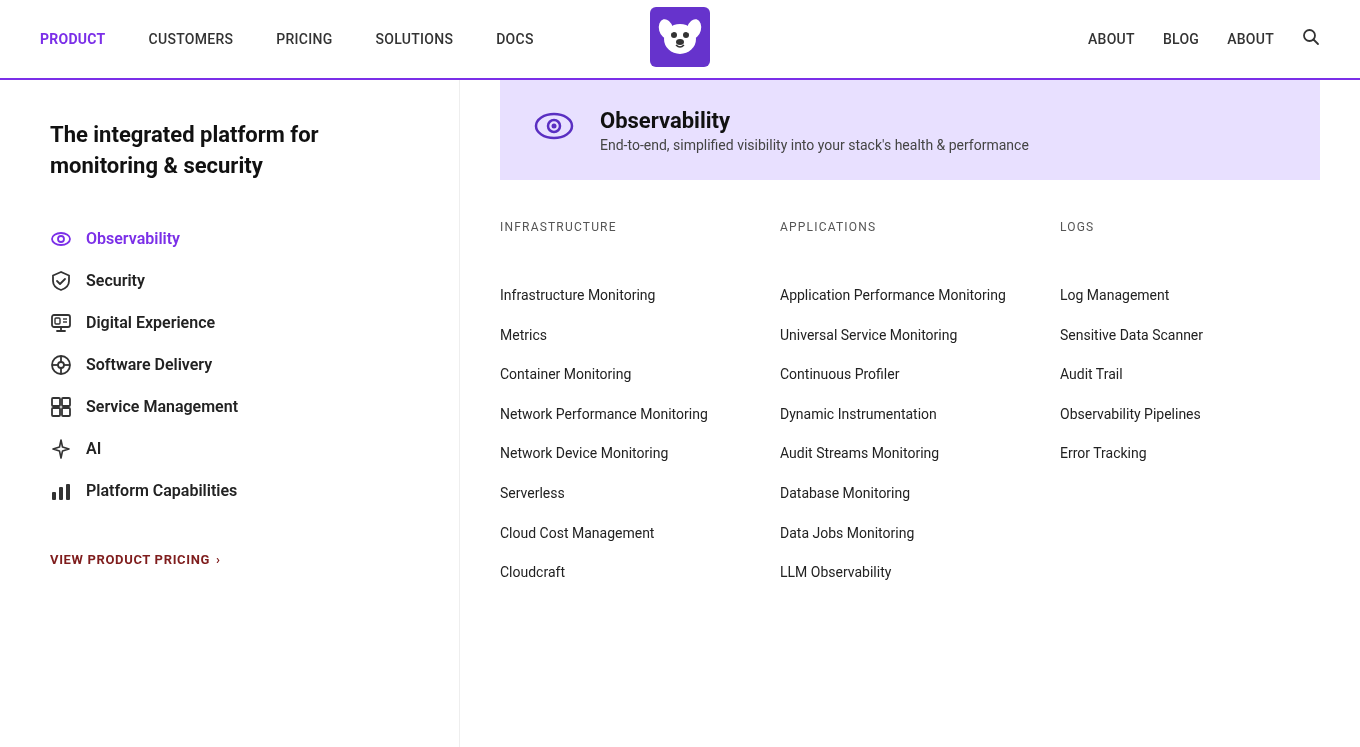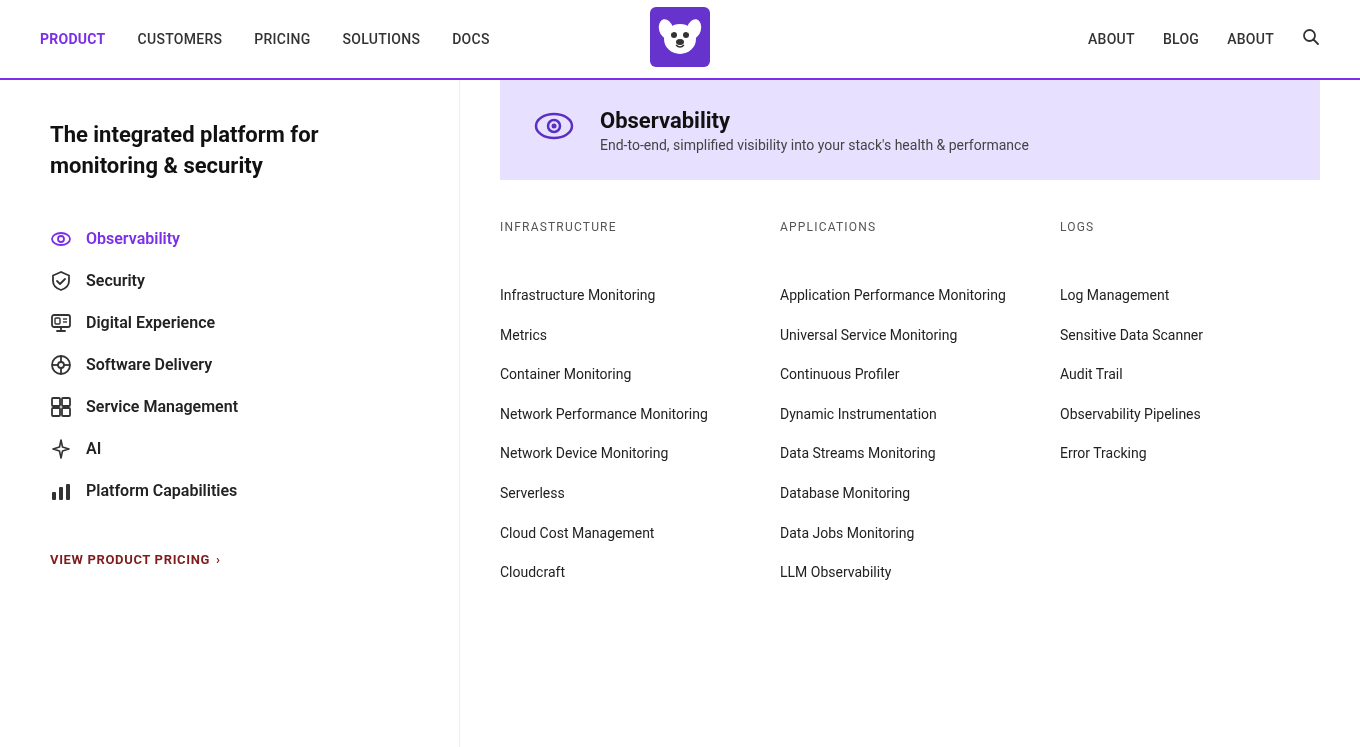--- a/index.html
+++ b/index.html
@@ -10,21 +10,21 @@
       display: flex;
       align-items: center;
       justify-content: space-between;
       padding: 0 40px;
       height: 80px;
       border-bottom: 2px solid #7b2fe8;
       background: #fff;
       position: relative;
       z-index: 100;
     }
-    .nav-left { display: flex; align-items: center; gap: 32px; }
+    .nav-left { display: flex; align-items: center; gap: 43px; }
     .nav-link {
       font-size: 14px;
       font-weight: 500;
       color: #333;
       cursor: pointer;
       text-decoration: none;
       letter-spacing: 0.02em;
     }
     .nav-link.active { color: #7b2fe8; font-weight: 700; }
     .logo-wrap { position: absolute; left: 50%; transform: translateX(-50%); }
@@ -300,21 +300,21 @@
         <div class="col-item">Cloud Cost Management</div>
         <div class="col-item">Cloudcraft</div>
       </div>
 
       <div class="col">
         <div class="col-header">APPLICATIONS</div>
         <div class="col-item">Application Performance Monitoring</div>
         <div class="col-item">Universal Service Monitoring</div>
         <div class="col-item">Continuous Profiler</div>
         <div class="col-item">Dynamic Instrumentation</div>
-        <div class="col-item">Data Streams Monitoring</div>
+        <div class="col-item">Audit Streams Monitoring</div>
         <div class="col-item">Database Monitoring</div>
         <div class="col-item">Data Jobs Monitoring</div>
         <div class="col-item">LLM Observability</div>
       </div>
 
       <div class="col">
         <div class="col-header">LOGS</div>
         <div class="col-item">Log Management</div>
         <div class="col-item">Sensitive Data Scanner</div>
         <div class="col-item">Audit Trail</div>

